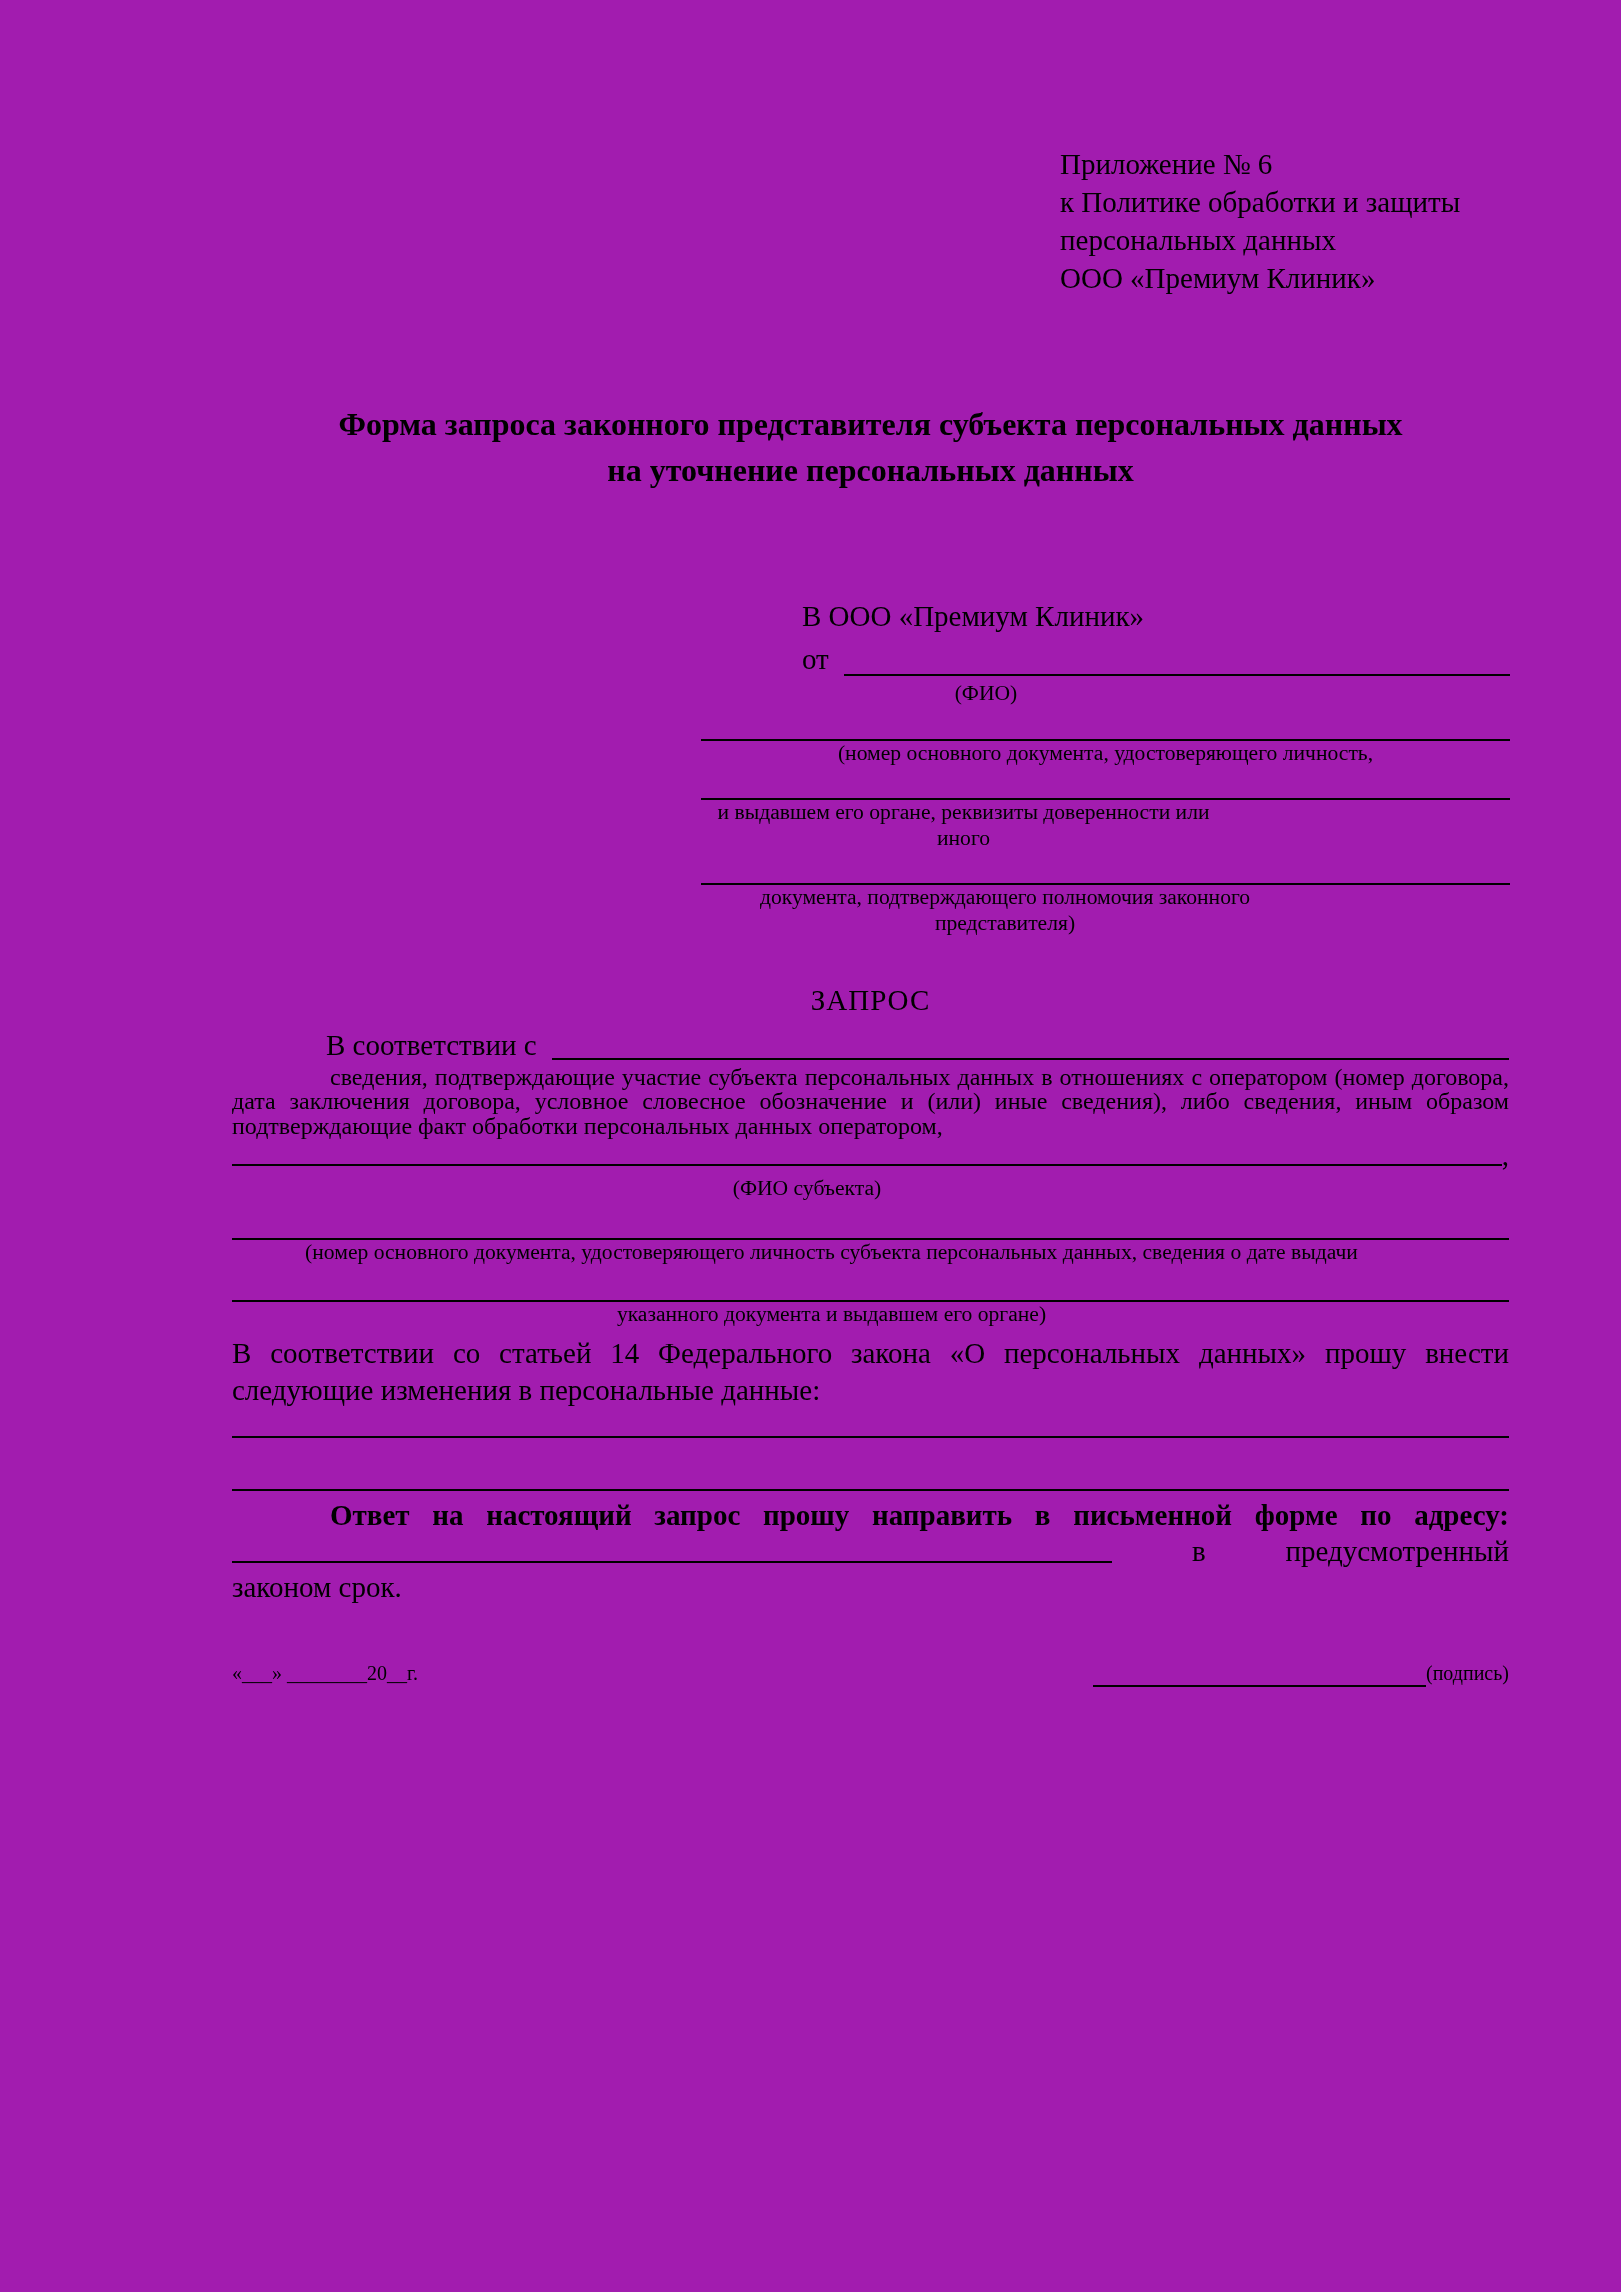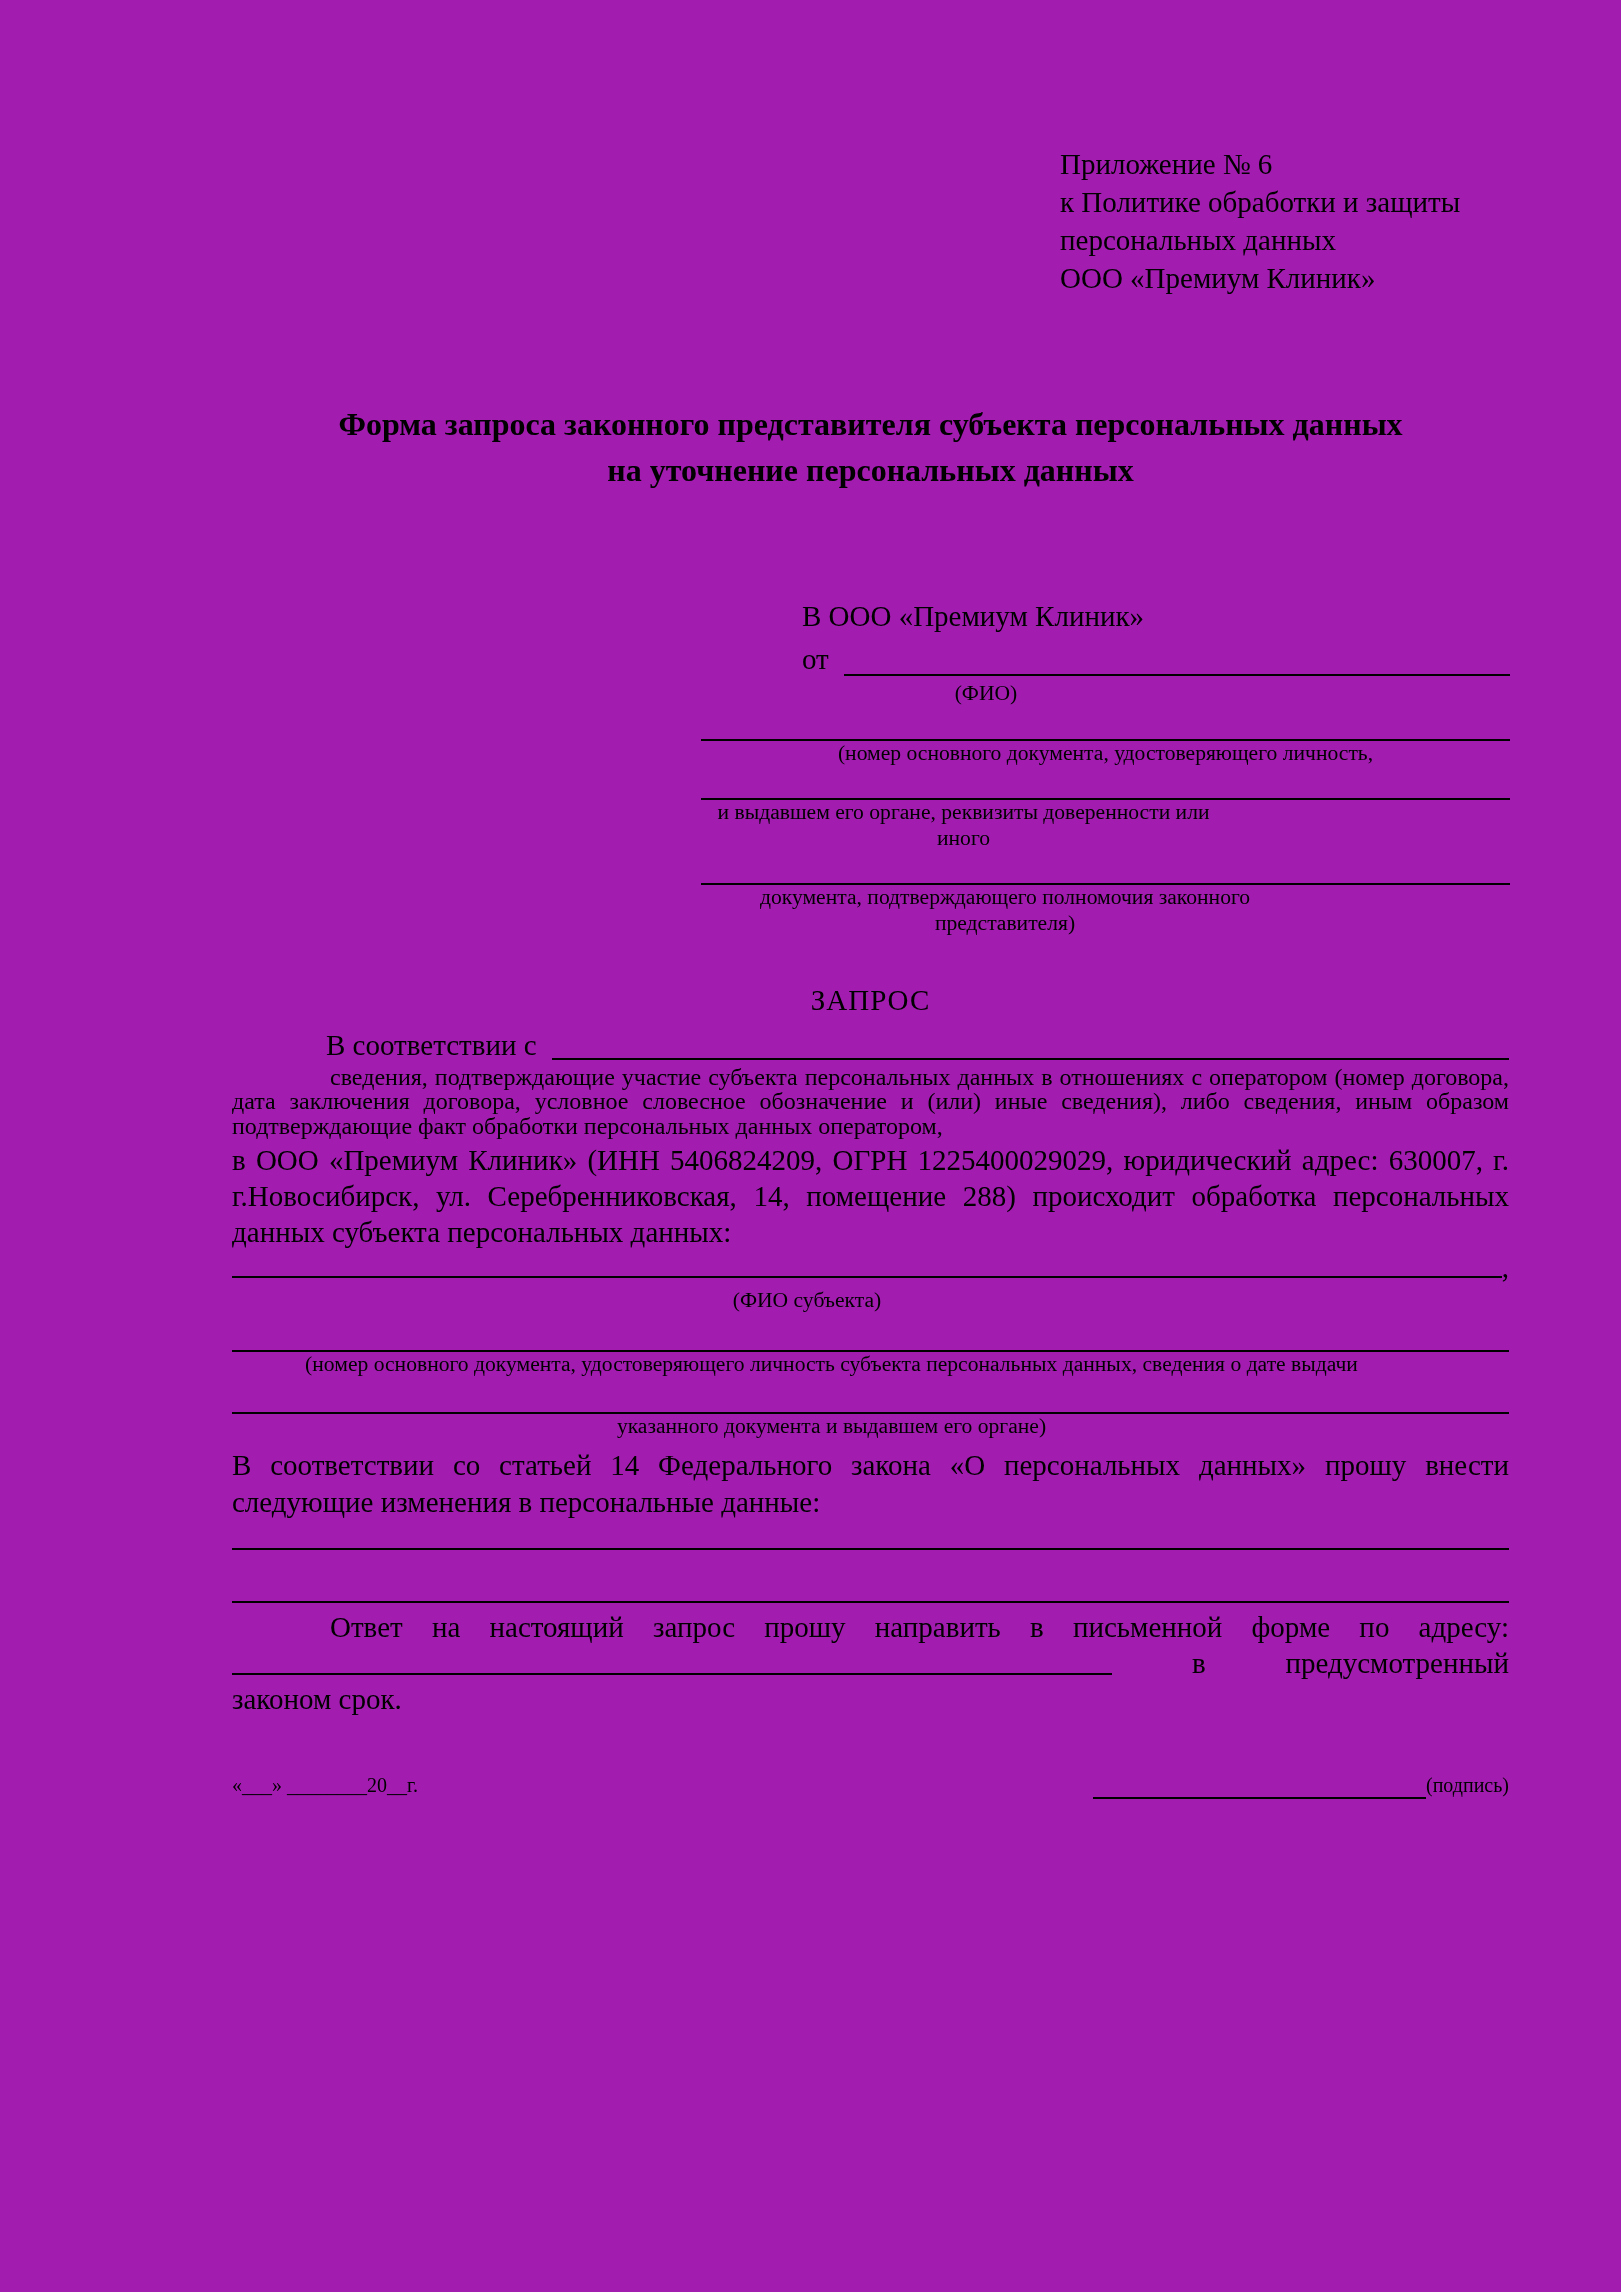--- a/index.html
+++ b/index.html
@@ -103,20 +103,21 @@
   }
   .blank1{margin-top:27.4px;}
   .blank2{margin-top:51px;}
   .answer-l1{
     margin-top:5.9px;
     font-size:29px;
     line-height:36px;
     text-indent:98px;
     text-align:justify;
     text-align-last:justify;
+    font-weight:bold;
   }
   .answer-l2{
     display:flex;
     font-size:29px;
     line-height:36px;
     justify-content:space-between;
   }
   .answer-l2 .line{flex:0 0 880px;border-bottom:2.9px solid #000;margin-bottom:5.9px;}
   .answer-l3{font-size:29px;line-height:36px;}
   
@@ -173,21 +174,20 @@
 
   <div class="zapros">ЗАПРОС</div>
 
   <div class="introline">
     <span class="lbl">В соответствии с </span>
     <span class="fill"></span>
   </div>
 
   <p class="small-par">сведения, подтверждающие участие субъекта персональных данных в отношениях с оператором (номер договора, дата заключения договора, условное словесное обозначение и (или) иные сведения), либо сведения, иным образом подтверждающие факт обработки персональных данных оператором,</p>
 
-  <p class="body-par op-par">в ООО «Премиум Клиник» (ИНН 5406824209, ОГРН 1225400029029, юридический адрес: 630007, г. г.Новосибирск, ул. Серебренниковская, 14, помещение 288) происходит обработка персональных данных субъекта персональных данных:</p>
 
   <div class="comma-line">
     <span class="line"></span>
     <span class="comma">,</span>
   </div>
   <div class="caption cap-subj">(ФИО субъекта)</div>
 
   <div class="rule mid-rule1"></div>
   <div class="caption cap-doc">(номер основного документа, удостоверяющего личность субъекта персональных данных, сведения о дате выдачи</div>
 

